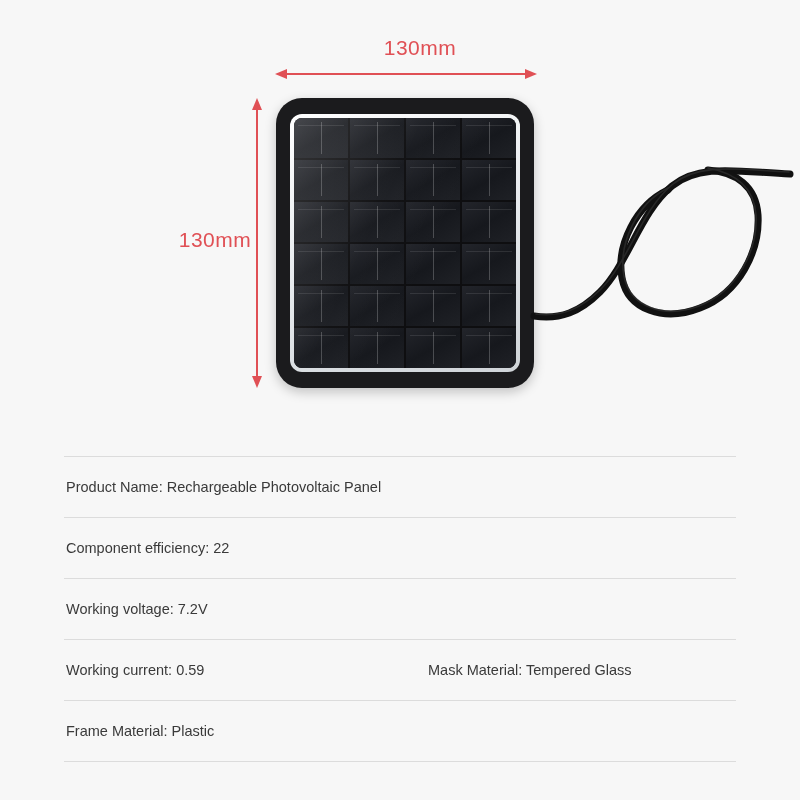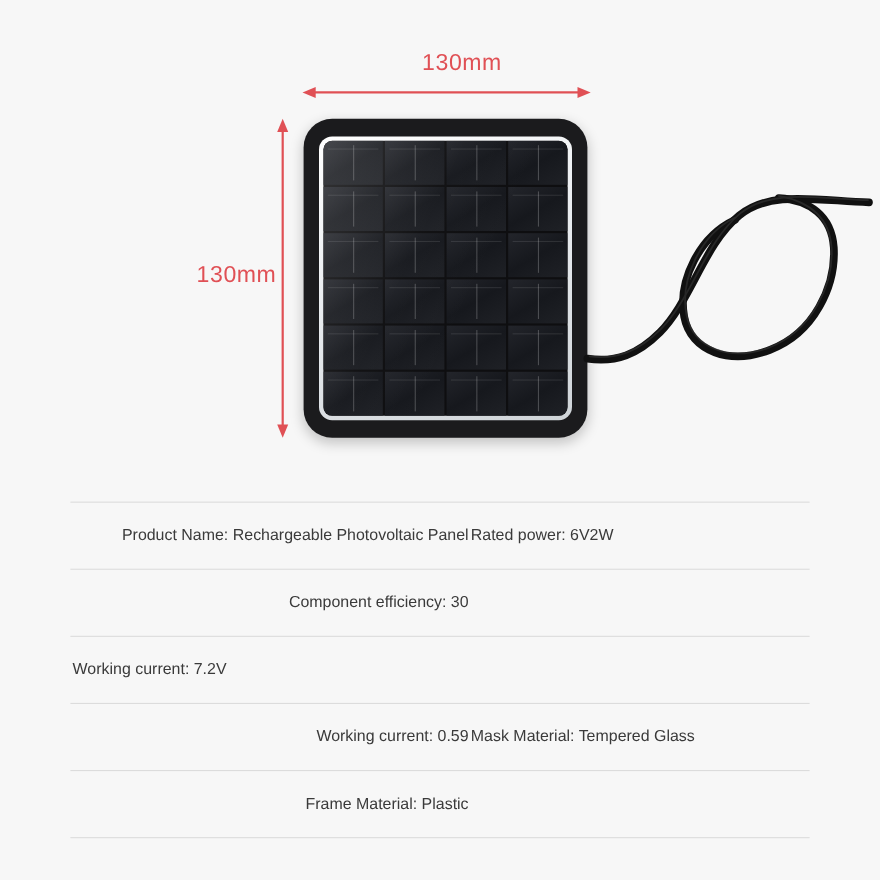--- a/index.html
+++ b/index.html
@@ -13,21 +13,21 @@
     font-family: "Liberation Sans", sans-serif;
     color: #333333;
     overflow: hidden;
     position: relative;
   }
 
   
   #product-figure {
     position: absolute;
     left: 0;
-    top: 10px;
+    top: 0;
     width: 756px;
     height: 440px;
   }
 
   
   .dim-label-top {
     position: absolute;
     left: 330px;
     top: 36px;
     width: 180px;
@@ -155,21 +155,20 @@
   .spec-cell {
     font-size: 14.5px;
     color: #3a3a3a;
     line-height: 1.4;
     white-space: nowrap;
   }
   .spec-cell.left {
     width: 362px;
     padding-left: 2px;
     box-sizing: border-box;
-    text-align: right;
   }
   .spec-cell.right {
     flex: 1;
     padding-left: 2px;
     box-sizing: border-box;
   }
 </style>
 </head>
 <body>
 
@@ -228,27 +227,26 @@
     <g fill="none" stroke="#3a3a3a" stroke-width="1.6" stroke-linecap="round" opacity="0.55">
       <path d="M536,314 C562,317 581,309 601,289 C629,261 641,210 673,184 C700,162 740,170 789,172"></path>
       <path d="M668,188 C637,203 618,244 624,276 C630,307 664,319 699,306 C738,291 758,249 756,215 C754,187 735,173 708,168"></path>
     </g>
   </svg>
 </div>
 
 <div id="spec-table">
   <div class="spec-row">
     <div class="spec-cell left">Product Name: Rechargeable Photovoltaic Panel</div>
-    <div class="spec-cell right">Rated power: 6V2W</div>
-  </div>
-  <div class="spec-row">
-    <div class="spec-cell left">Component efficiency: 30</div>
-  </div>
-  <div class="spec-row">
-    <div class="spec-cell right">Working current: 7.2V</div>
+  </div>
+  <div class="spec-row">
+    <div class="spec-cell left">Component efficiency: 22</div>
+  </div>
+  <div class="spec-row">
+    <div class="spec-cell right">Working voltage: 7.2V</div>
   </div>
   <div class="spec-row">
     <div class="spec-cell left">Working current: 0.59</div>
     <div class="spec-cell right">Mask Material: Tempered Glass</div>
   </div>
   <div class="spec-row">
     <div class="spec-cell left">Frame Material: Plastic</div>
     <div class="spec-cell right"></div>
   </div>
 </div>

